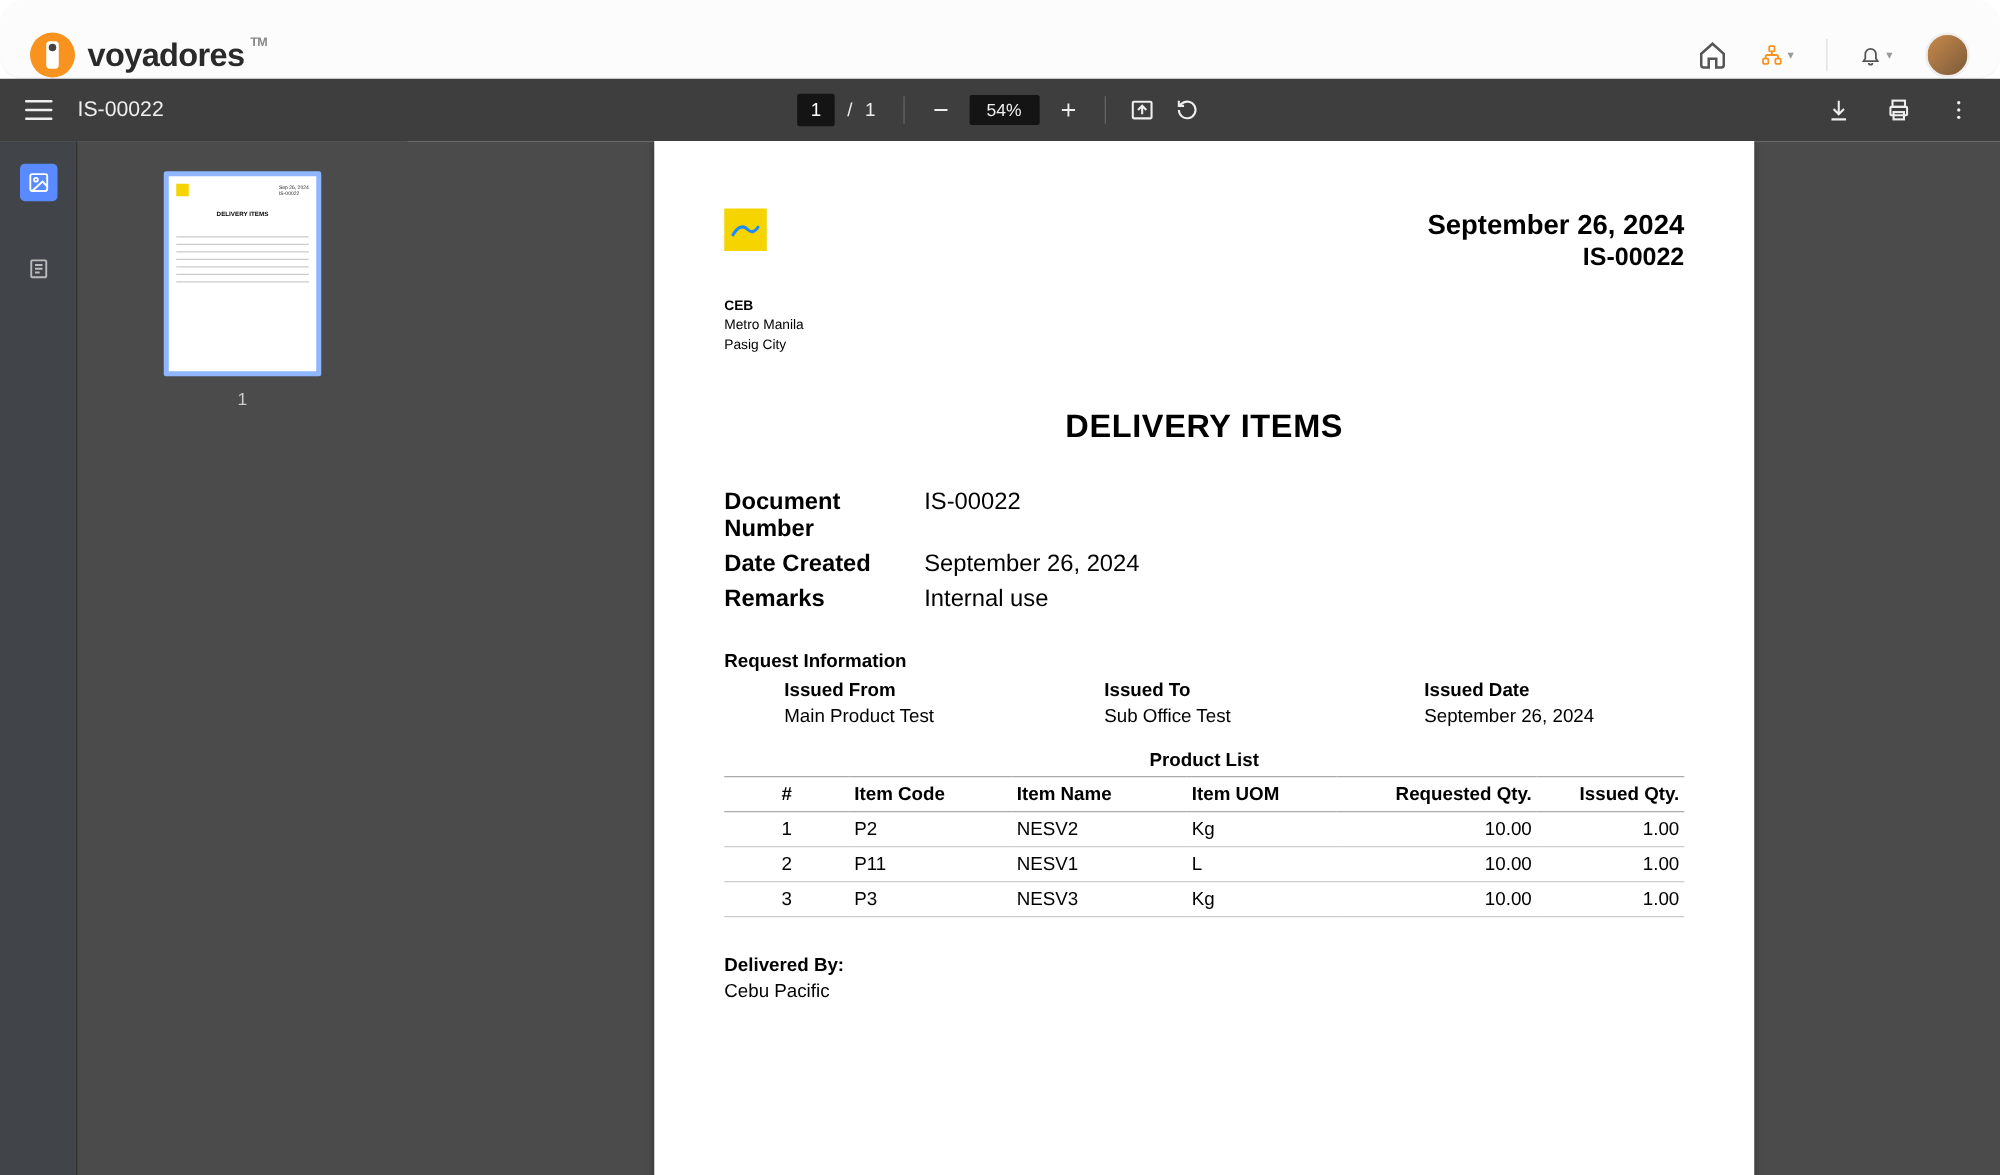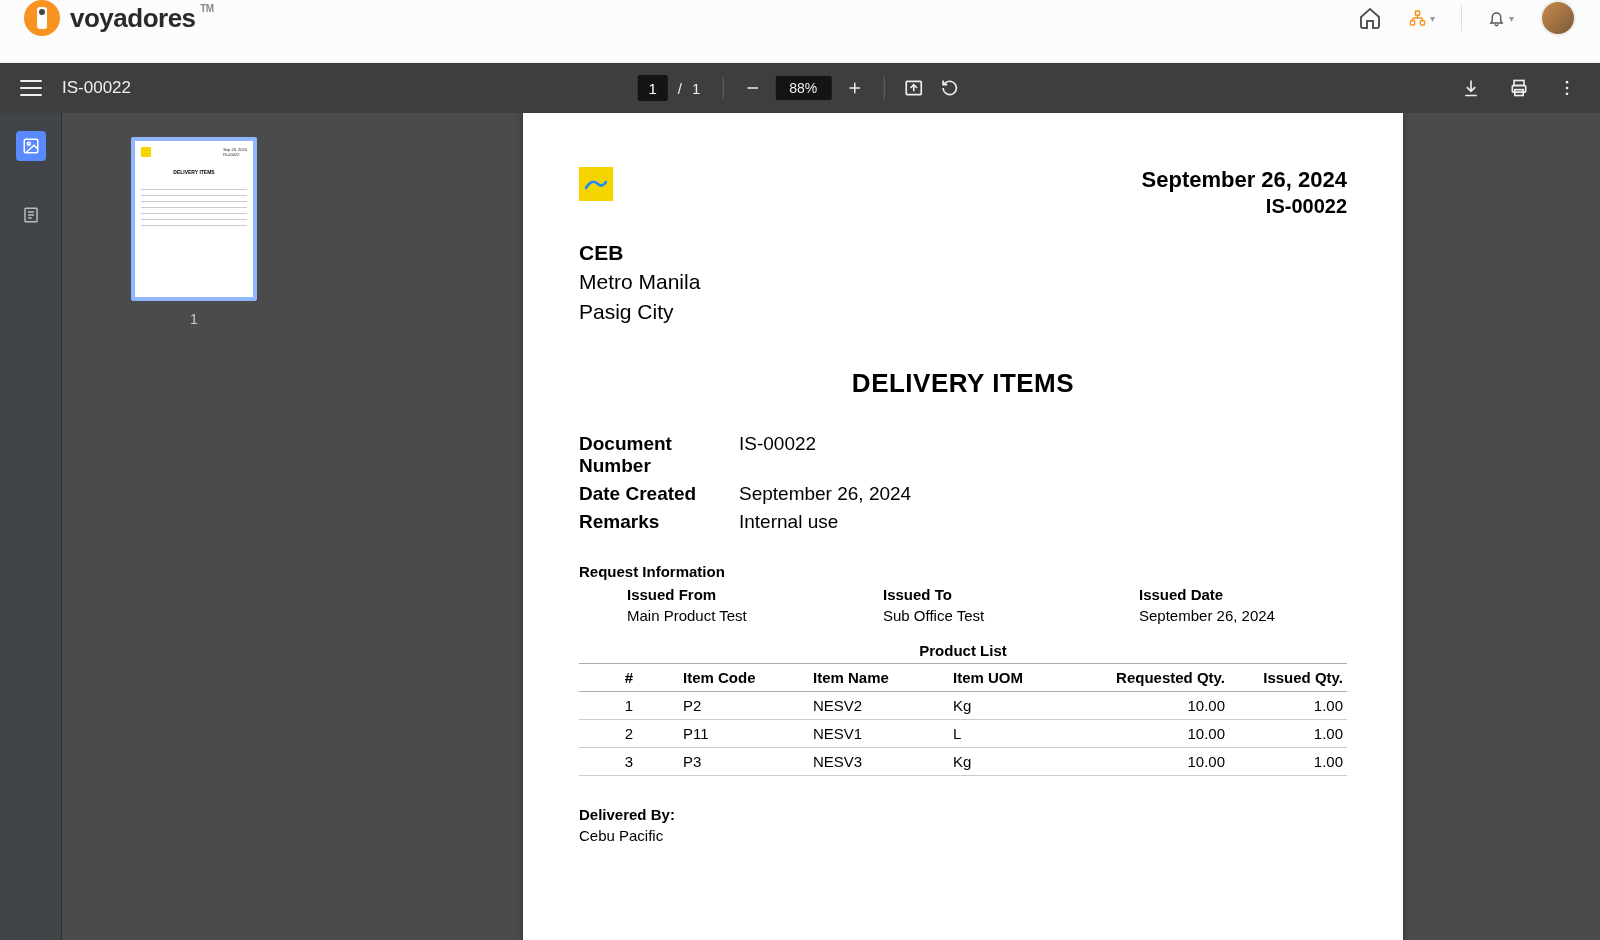--- a/index.html
+++ b/index.html
@@ -1,19 +1,19 @@
 <!DOCTYPE html>
 <html><head>
 <meta charset="utf-8">
 <style>
 * { margin:0; padding:0; box-sizing:border-box; }
 body { font-family: Arial, Helvetica, sans-serif; background:#fff; width:1600px; height:940px; overflow:hidden; }
 
 
-.app-header { height:63px; background:#fcfcfc; border-bottom:1px solid #eee; display:flex; align-items:flex-start; padding:0 24px; }
+.app-header { height:63px; background:#fcfcfc; border-bottom:1px solid #eee; display:flex; align-items:flex-end; padding:0 24px;border-radius:18px; }
 .logo-block { display:flex; align-items:center; gap:10px; }
 .logo-circle { width:36px; height:36px; border-radius:50%; background:#f7931e; display:flex; align-items:center; justify-content:center; }
 .logo-inner { width:10px; height:22px; background:#fff; border-radius:3px; position:relative;}
 .logo-inner::before{content:"";position:absolute;top:2px;left:2px;width:6px;height:6px;background:#444;border-radius:50%;}
 .brand { font-size:26px; font-weight:600; color:#2a2a2a; letter-spacing:-0.5px; position:relative;}
 .brand sup{font-size:10px;color:#888;position:absolute;top:0;right:-18px;}
 .header-spacer{flex:1;}
 .header-icons{display:flex;align-items:center;gap:26px;}
 .hicon{width:26px;height:26px;display:flex;align-items:center;justify-content:center;color:#555;}
 .hicon.orange{color:#f7931e;}
@@ -50,21 +50,21 @@
 
 
 .canvas{flex:1;overflow:auto;display:flex;justify-content:center;padding:0;}
 .page{width:880px;min-height:1140px;background:#fff;box-shadow:0 1px 6px rgba(0,0,0,0.4);padding:54px 56px 60px 56px;color:#000;font-size:15px;position:relative;margin-top:0;}
 .doc-header{display:flex;justify-content:space-between;align-items:flex-start;}
 .doc-logo{width:34px;height:34px;background:#f5d400;display:flex;align-items:center;justify-content:center;}
 .doc-logo svg{width:24px;height:16px;}
 .doc-date-block{text-align:right;}
 .doc-date{font-size:22px;font-weight:700;}
 .doc-num{font-size:20px;font-weight:700;margin-top:2px;}
-.company{margin-top:20px;font-size:21px;}
+.company{margin-top:20px;font-size:11px;}
 .company .name{font-weight:700;}
 .company div{line-height:1.4;}
 .doc-title-main{text-align:center;font-size:26px;font-weight:800;margin-top:42px;letter-spacing:0.5px;}
 .meta{margin-top:34px;}
 .meta-row{display:flex;margin-bottom:6px;font-size:19px;}
 .meta-label{width:160px;font-weight:700;}
 .req-info{margin-top:30px;}
 .req-title{font-weight:700;margin-bottom:6px;}
 .req-cols{display:flex;}
 .req-col{flex:1;margin-left:48px;}
@@ -128,21 +128,21 @@
   <div class="tb-center">
     <input class="page-input" value="1" style="">
     <span>/</span>
     <span style="margin-right:6px;">1</span>
     <div class="tb-sep"></div>
     <div class="tb-icon">
         <svg width="18" height="18" viewBox="0 0 24 24" stroke="currentColor" stroke-width="2">
           <line x1="5" y1="12" x2="19" y2="12"></line>
         </svg>
       </div>
-    <div class="zoom-label">88%</div>
+    <div class="zoom-label">54%</div>
     <div class="tb-icon">
         <svg width="18" height="18" viewBox="0 0 24 24" stroke="currentColor" stroke-width="2">
           <line x1="12" y1="5" x2="12" y2="19"></line>
           <line x1="5" y1="12" x2="19" y2="12"></line>
         </svg>
       </div>
     <div class="tb-sep"></div>
     <div class="tb-icon">
         <svg width="20" height="20" viewBox="0 0 24 24" fill="none" stroke="currentColor" stroke-width="2">
           <rect x="3" y="4" width="18" height="16" rx="1"></rect>

